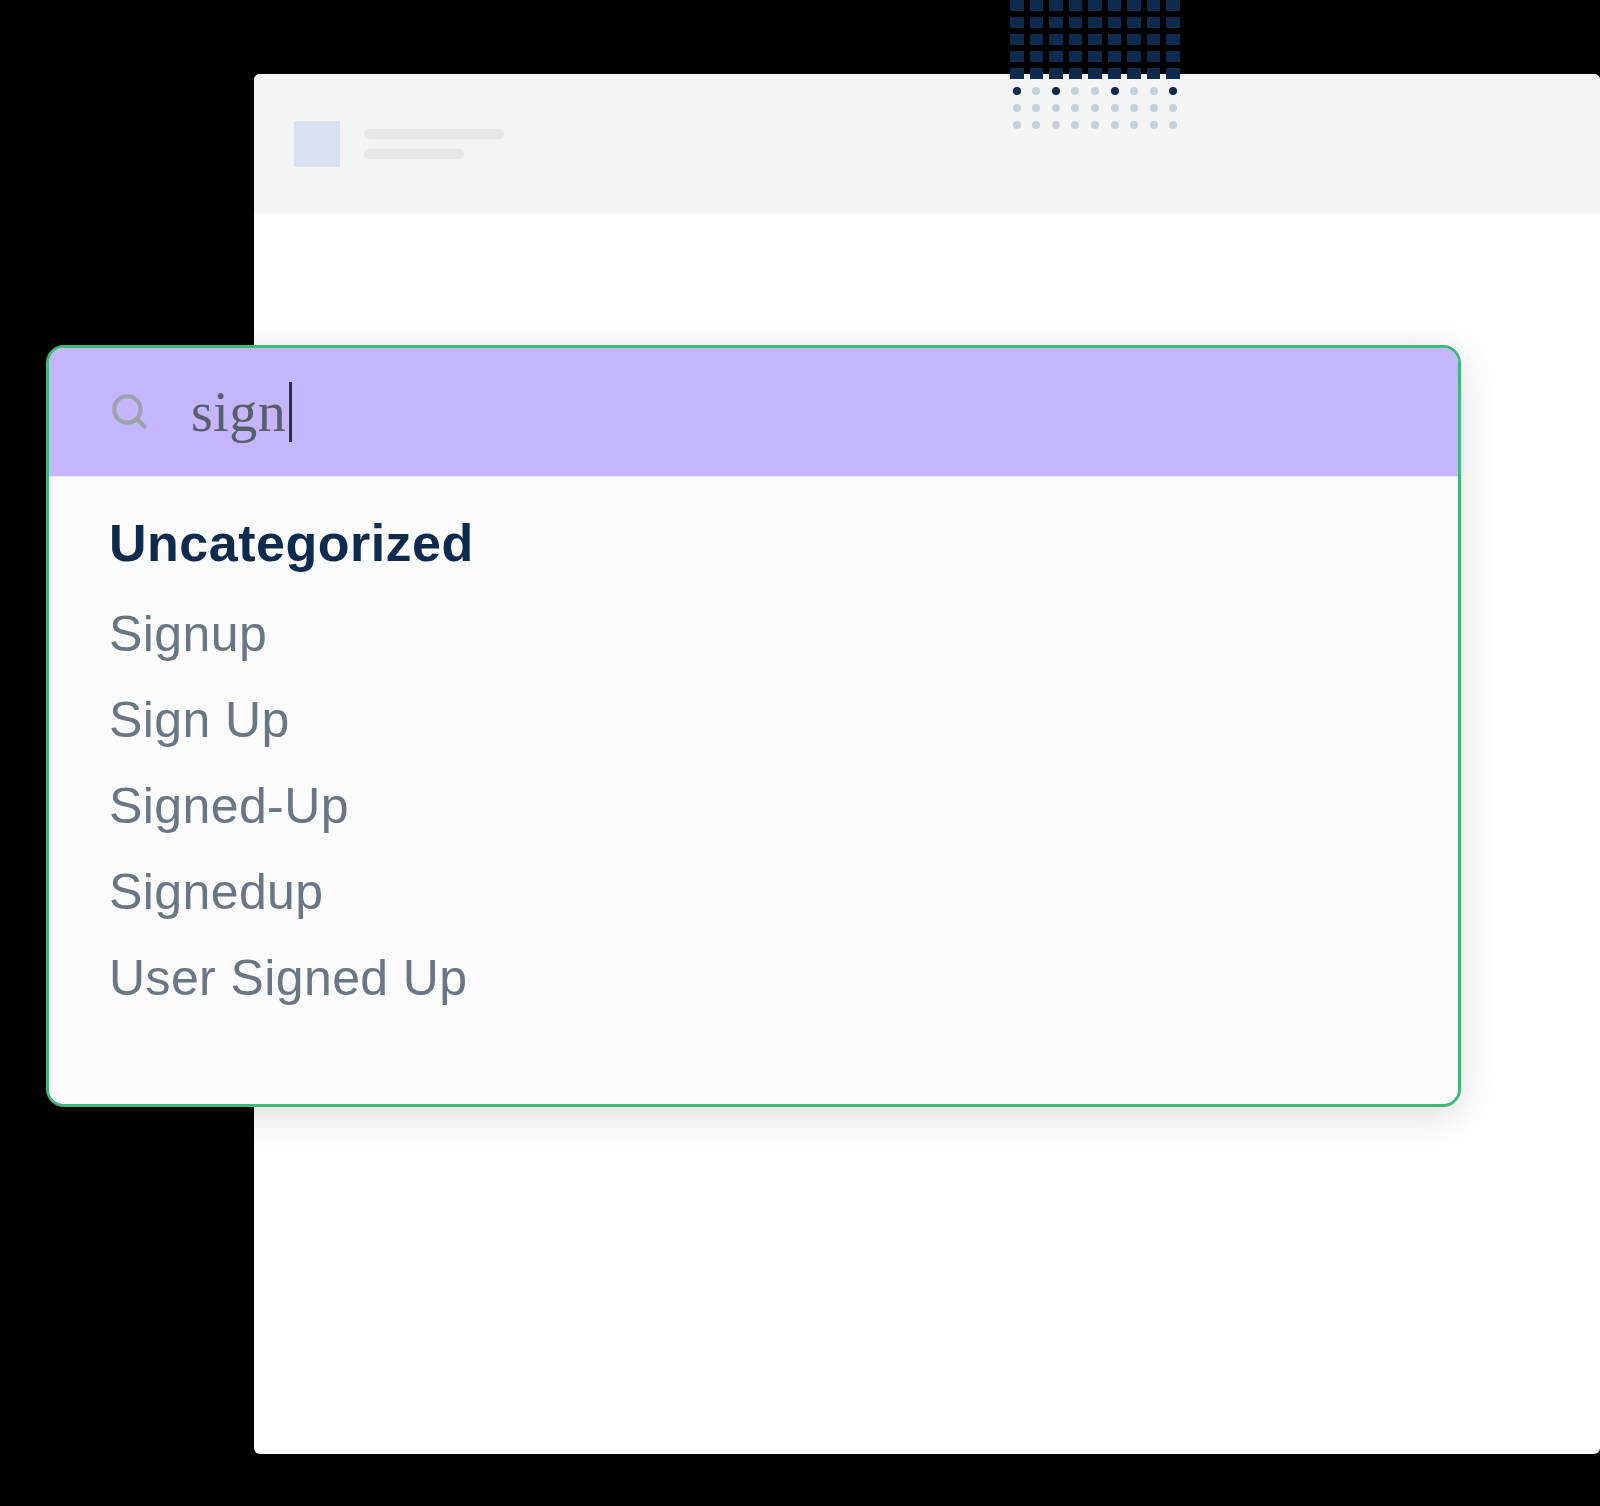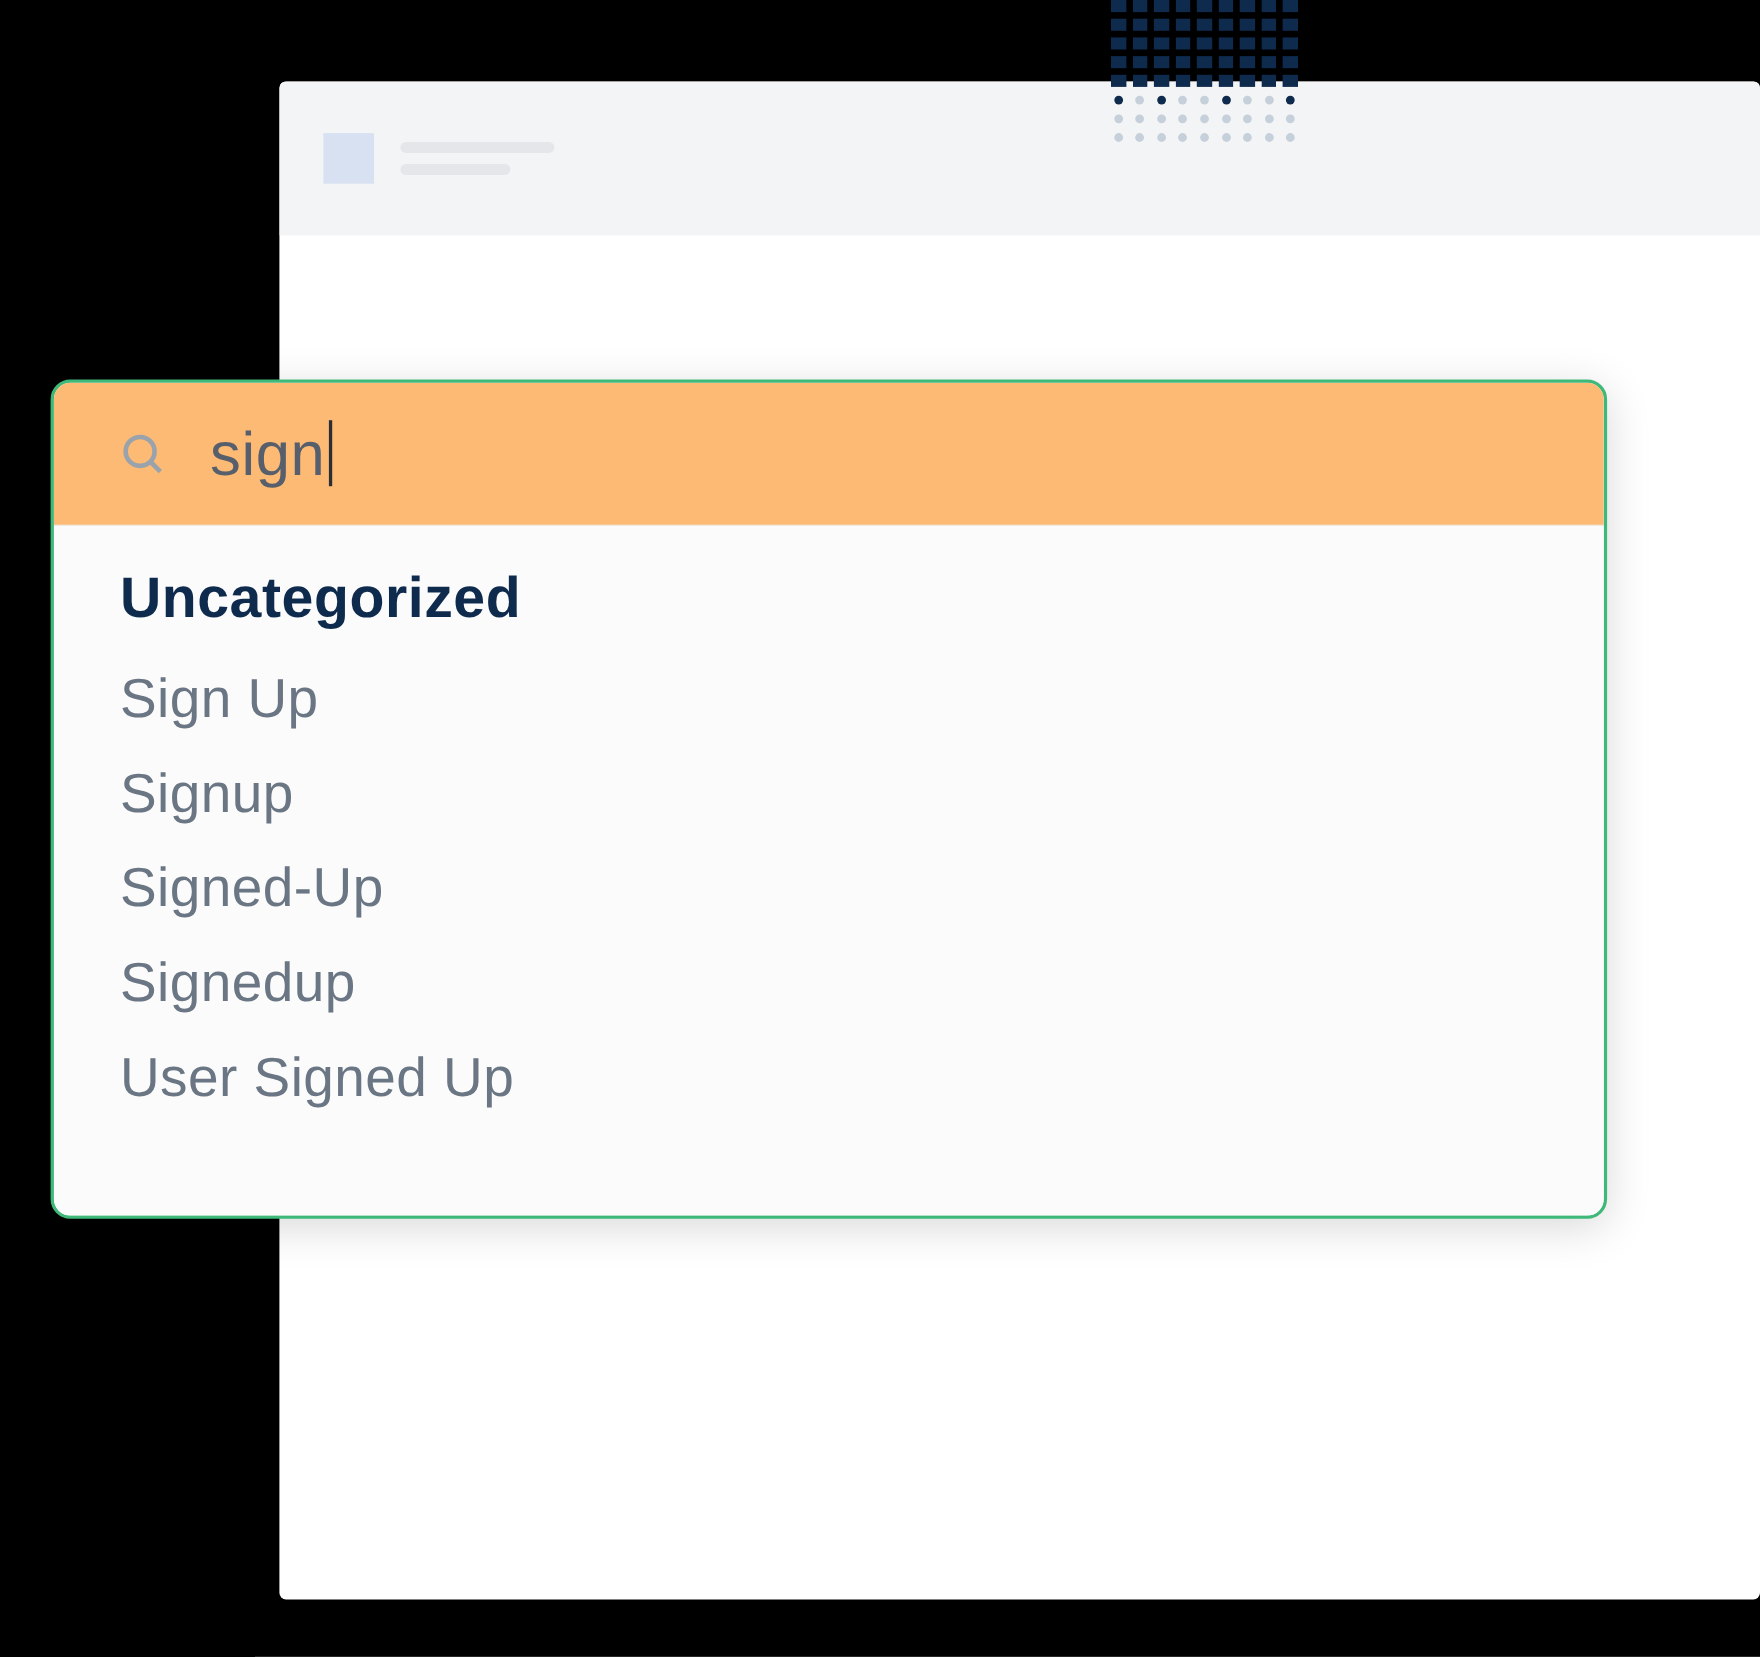--- a/index.html
+++ b/index.html
@@ -93,22 +93,23 @@
     border-radius: 18px;
     z-index: 4;
     box-shadow: 0 8px 40px rgba(0,0,0,0.15);
     overflow: hidden;
   }
   .popover .search-row {
     display: flex;
     align-items: center;
     padding: 32px 60px;
     gap: 40px;
-    background: #fdba74;
+    background: #c4b5fd;
     border-bottom: 1px solid #eceded;
+    font-family: Liberation Serif, serif;
   }
   .search-icon-svg {
     width: 42px;
     height: 42px;
     flex: 0 0 auto;
     stroke: #9aa2ab;
     stroke-width: 2.4;
     fill: none;
   }
   .search-input-wrap {
@@ -253,19 +254,19 @@
     <svg class="search-icon-svg" viewBox="0 0 24 24">
       <circle cx="10.5" cy="10.5" r="7.5"></circle>
       <line x1="21" y1="21" x2="16" y2="16"></line>
     </svg>
     <div class="search-input-wrap">
       <span class="search-text-measure">sign</span>
     </div>
   </div>
   <div class="results">
     <div class="group-header">Uncategorized</div>
+    <div class="result-item">Signup</div>
     <div class="result-item">Sign Up</div>
-    <div class="result-item">Signup</div>
     <div class="result-item">Signed-Up</div>
     <div class="result-item">Signedup</div>
     <div class="result-item">User Signed Up</div>
   </div>
 </div>
 
 </body></html>

